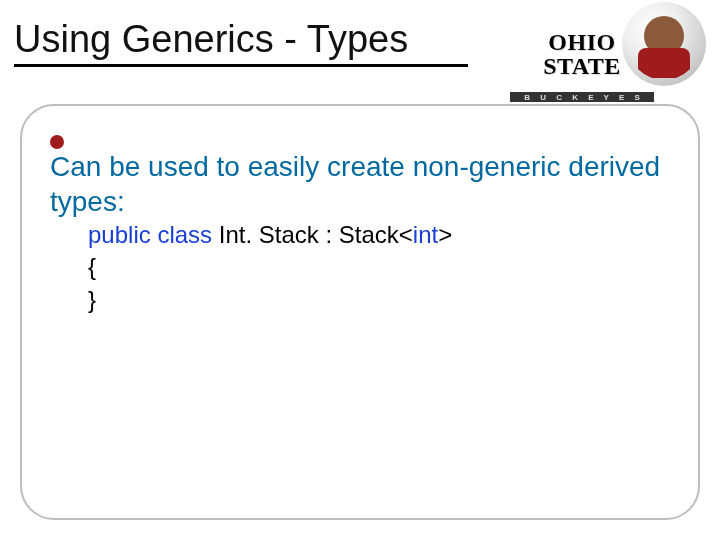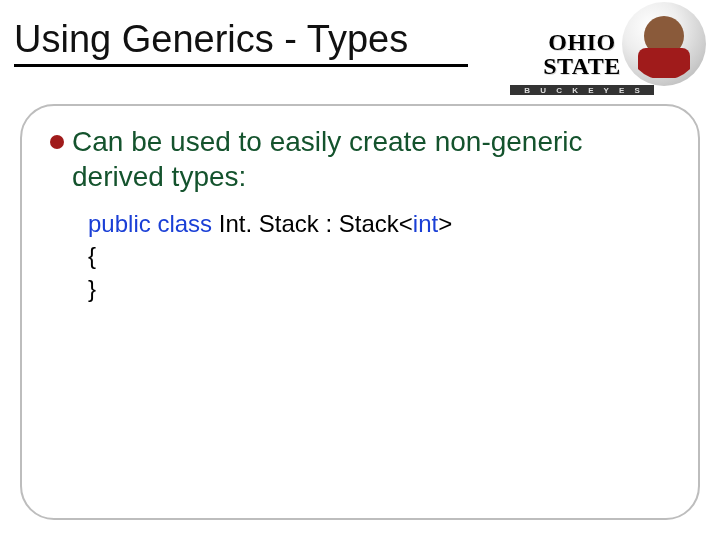--- a/index.html
+++ b/index.html
@@ -105,54 +105,55 @@
     text-shadow: 1px 1px 0 #ddd;
     line-height: 1;
   }
   .logo-word-sub {
     display: block;
     background: #333;
     color: #ddd;
     font-size: 8px;
     letter-spacing: 4px;
     padding: 1px 0 0 4px;
-    margin-top: 7px;
+    margin-top: 14px;
     font-family: Arial, sans-serif;
     font-weight: bold;
   }
 
   .body-box {
     position: absolute;
     top: 104px;
     left: 20px;
     right: 20px;
     bottom: 20px;
     border: 2.5px solid #bdbdbd;
     border-radius: 34px;
     box-sizing: border-box;
     padding: 18px 28px 18px 28px;
   }
   .bullet-row {
     display: flex;
     align-items: flex-start;
     font-size: 28px;
-    color: #14532d;
+    color: #0369a1;
     line-height: 1.25;
+    flex-direction: column;
   }
   .bullet-dot {
     width: 14px;
     height: 14px;
     border-radius: 50%;
     background: #a01b1b;
     flex: 0 0 14px;
     margin-top: 11px;
     margin-right: 8px;
   }
   .code-block {
-    margin-top: 14px;
+    margin-top: 0;
     margin-left: 38px;
     font-size: 24px;
     font-family: Arial, Helvetica, sans-serif;
     line-height: 1.35;
     color: #000;
   }
   .kw { color: #1a3fd6; }
 </style>
 </head>
 <body>

